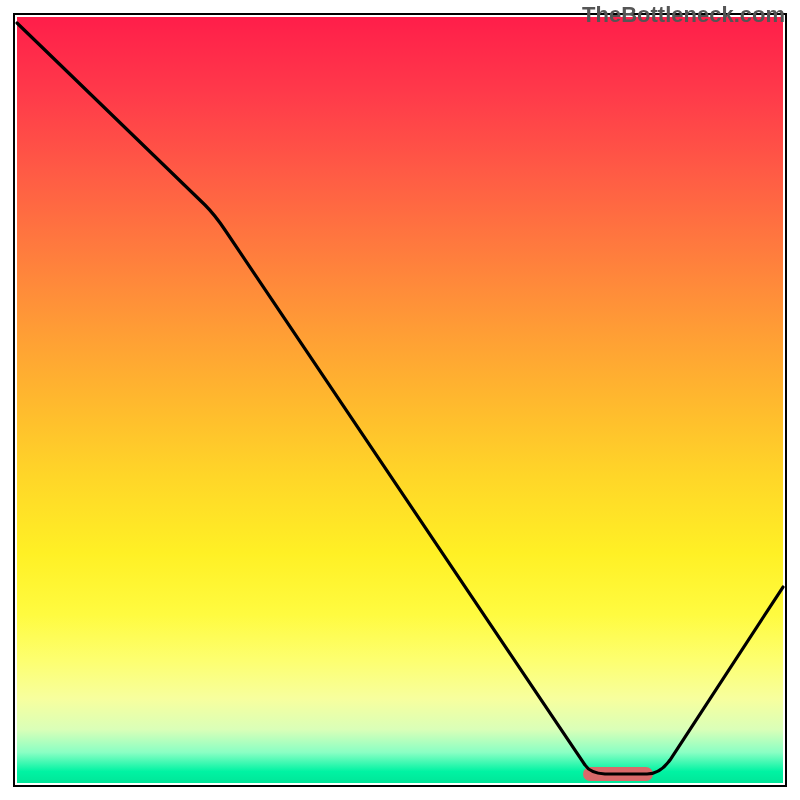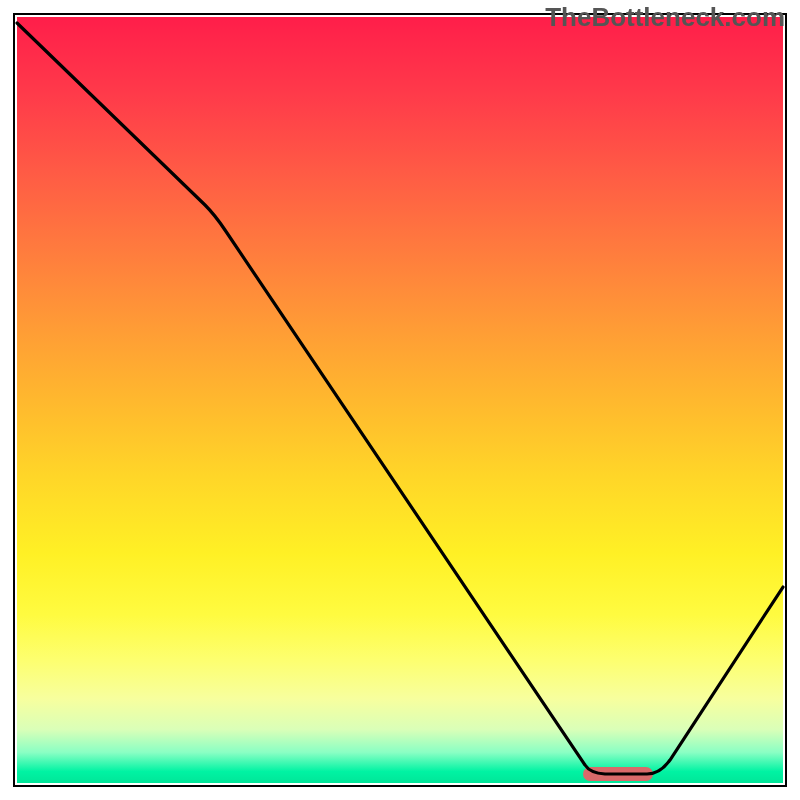--- a/index.html
+++ b/index.html
@@ -8,21 +8,21 @@
     height: 800px;
     background: #ffffff;
     font-family: Arial, Helvetica, sans-serif;
     overflow: hidden;
     position: relative;
   }
   .watermark {
     position: absolute;
     top: 2px;
     right: 15px;
-    font-size: 26px;
+    font-size: 22px;
     font-weight: bold;
     color: #555;
     z-index: 10;
   }
   .frame {
     position: absolute;
     left: 13px;
     top: 13px;
     width: 774px;
     height: 774px;

